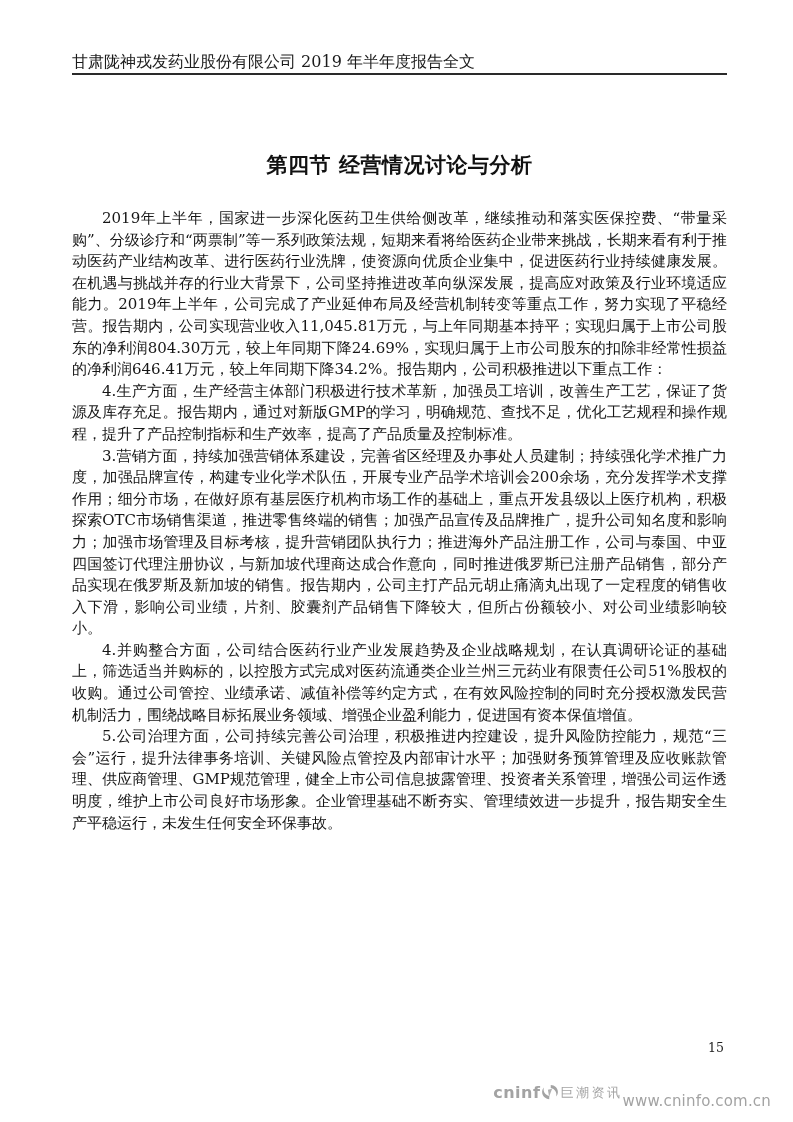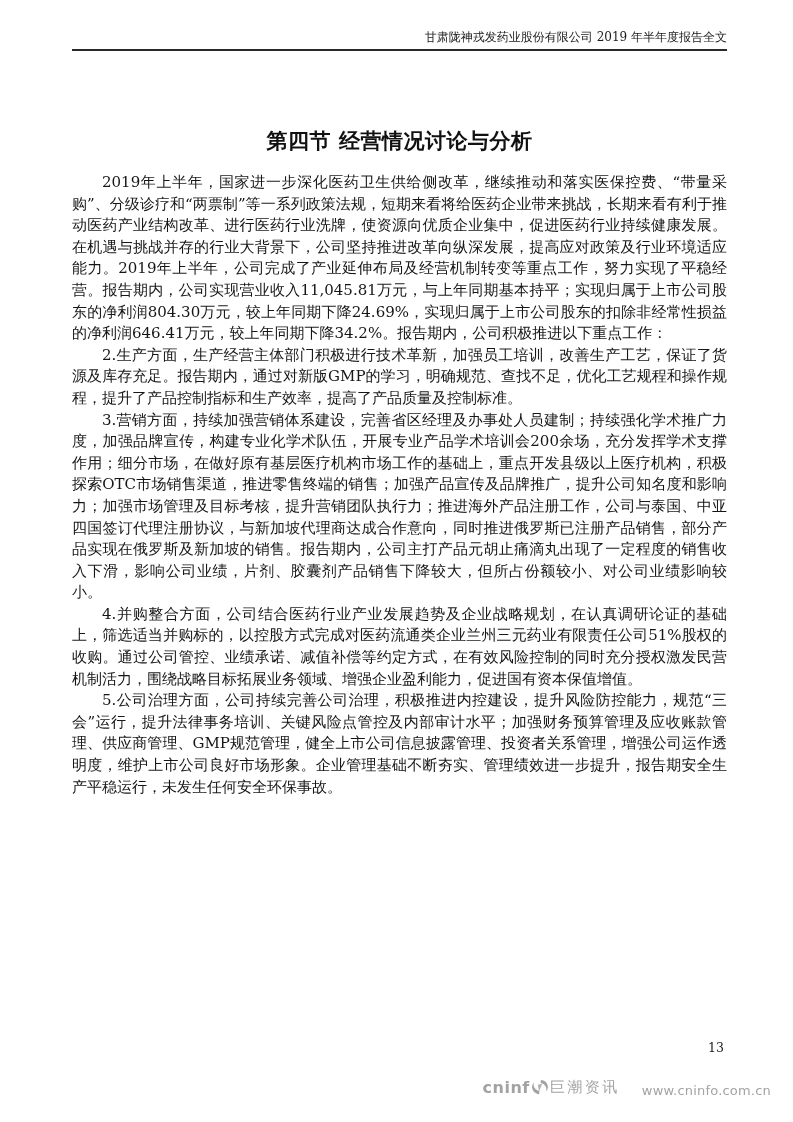--- a/index.html
+++ b/index.html
@@ -14,23 +14,23 @@
     width: 793px; height: 1122px;
     background: #ffffff;
     overflow: hidden;
   }
   .content {
     position: absolute;
     left: 72px; top: 0;
     width: 655px;
   }
   .page-header {
-    padding-top: 30px;
-    text-align: right;
-    font-size: 12px;
+    padding-top: 54px;
+    text-align: left;
+    font-size: 16px;
     line-height: 15px;
     color: #1b1b1b;
   }
   .header-rule {
     margin-top: 4px;
     border: 0;
     border-bottom: 2px solid #2a2a2a;
     height: 0;
   }
   .doc-title {
@@ -40,21 +40,21 @@
     font-weight: bold;
     color: #111111;
     letter-spacing: 0.5px;
   }
   .section-heading {
     margin-top: 39px;
     font-size: 16px;
     font-weight: bold;
     color: #111111;
   }
-  .body-text { margin-top: 17px; }
+  .body-text { margin-top: 29px; }
   .body-text p {
     font-size: 15px;
     line-height: 21.6px;
     text-align: justify;
     text-indent: 2em;
     color: #161616;
   }
   .page-number {
     position: absolute;
     left: 708px; top: 1040px;
@@ -77,56 +77,56 @@
     margin-right: 1px;
   }
   .logo-brand {
     font-size: 16px;
     font-weight: bold;
     letter-spacing: 0.5px;
     line-height: 17px;
   }
   .logo-icon { width: 18px; height: 18px; display: block; }
   .logo-cn {
-    font-size: 15px;
+    font-size: 13px;
     letter-spacing: 2.5px;
     margin-top: 1px;
-    margin-right: 22px;
+    margin-right: 0;
     line-height: 11px;
   }
   .logo-url {
-    font-size: 13px;
+    font-size: 15px;
     letter-spacing: 0.2px;
-    margin-top: 8px;
+    margin-top: 18px;
     line-height: 12px;
   }
 </style>
 </head>
 <body>
 
 <div class="page">
   <div class="content">
 
     <div class="page-header">甘肃陇神戎发药业股份有限公司 2019 年半年度报告全文</div>
     <hr class="header-rule">
 
     <div class="doc-title">第四节 经营情况讨论与分析</div>
 
 
     <div class="body-text">
       <p>2019年上半年，国家进一步深化医药卫生供给侧改革，继续推动和落实医保控费、“带量采购”、分级诊疗和“两票制”等一系列政策法规，短期来看将给医药企业带来挑战，长期来看有利于推动医药产业结构改革、进行医药行业洗牌，使资源向优质企业集中，促进医药行业持续健康发展。在机遇与挑战并存的行业大背景下，公司坚持推进改革向纵深发展，提高应对政策及行业环境适应能力。2019年上半年，公司完成了产业延伸布局及经营机制转变等重点工作，努力实现了平稳经营。报告期内，公司实现营业收入11,045.81万元，与上年同期基本持平；实现归属于上市公司股东的净利润804.30万元，较上年同期下降24.69%，实现归属于上市公司股东的扣除非经常性损益的净利润646.41万元，较上年同期下降34.2%。报告期内，公司积极推进以下重点工作：</p>
-      <p>2.生产方面，生产经营主体部门积极进行技术革新，加强员工培训，改善生产工艺，保证了货源及库存充足。报告期内，通过对新版GMP的学习，明确规范、查找不足，优化工艺规程和操作规程，提升了产品控制指标和生产效率，提高了产品质量及控制标准。</p>
+      <p>4.生产方面，生产经营主体部门积极进行技术革新，加强员工培训，改善生产工艺，保证了货源及库存充足。报告期内，通过对新版GMP的学习，明确规范、查找不足，优化工艺规程和操作规程，提升了产品控制指标和生产效率，提高了产品质量及控制标准。</p>
       <p>3.营销方面，持续加强营销体系建设，完善省区经理及办事处人员建制；持续强化学术推广力度，加强品牌宣传，构建专业化学术队伍，开展专业产品学术培训会200余场，充分发挥学术支撑作用；细分市场，在做好原有基层医疗机构市场工作的基础上，重点开发县级以上医疗机构，积极探索OTC市场销售渠道，推进零售终端的销售；加强产品宣传及品牌推广，提升公司知名度和影响力；加强市场管理及目标考核，提升营销团队执行力；推进海外产品注册工作，公司与泰国、中亚四国签订代理注册协议，与新加坡代理商达成合作意向，同时推进俄罗斯已注册产品销售，部分产品实现在俄罗斯及新加坡的销售。报告期内，公司主打产品元胡止痛滴丸出现了一定程度的销售收入下滑，影响公司业绩，片剂、胶囊剂产品销售下降较大，但所占份额较小、对公司业绩影响较小。</p>
       <p>4.并购整合方面，公司结合医药行业产业发展趋势及企业战略规划，在认真调研论证的基础上，筛选适当并购标的，以控股方式完成对医药流通类企业兰州三元药业有限责任公司51%股权的收购。通过公司管控、业绩承诺、减值补偿等约定方式，在有效风险控制的同时充分授权激发民营机制活力，围绕战略目标拓展业务领域、增强企业盈利能力，促进国有资本保值增值。</p>
       <p>5.公司治理方面，公司持续完善公司治理，积极推进内控建设，提升风险防控能力，规范“三会”运行，提升法律事务培训、关键风险点管控及内部审计水平；加强财务预算管理及应收账款管理、供应商管理、GMP规范管理，健全上市公司信息披露管理、投资者关系管理，增强公司运作透明度，维护上市公司良好市场形象。企业管理基础不断夯实、管理绩效进一步提升，报告期安全生产平稳运行，未发生任何安全环保事故。</p>
     </div>
 
   </div>
 
-  <div class="page-number">13</div>
+  <div class="page-number">15</div>
 
   <div class="footer-logo">
     <div class="logo-row">
       <span class="logo-brand">cninf</span>
       <svg class="logo-icon" viewBox="0 0 24 24">
         <path d="M13 2.5c5.2 0 9.5 4.2 9.5 9.4 0 2.3-.9 4.4-2.3 6 1.4-5.5-1.8-10-7.2-11.2V2.5z" fill="#a3a3a3"></path>
         <path d="M11 21.5c-5.2 0-9.5-4.2-9.5-9.4 0-2.3.9-4.4 2.3-6-1.4 5.5 1.8 10 7.2 11.2v4.2z" fill="#a3a3a3"></path>
         <path d="M9.2 9.1l5.6-1.3-4 10.4-1.6-9.1z" fill="#a3a3a3" opacity="0.85"></path>
       </svg>
     </div>

